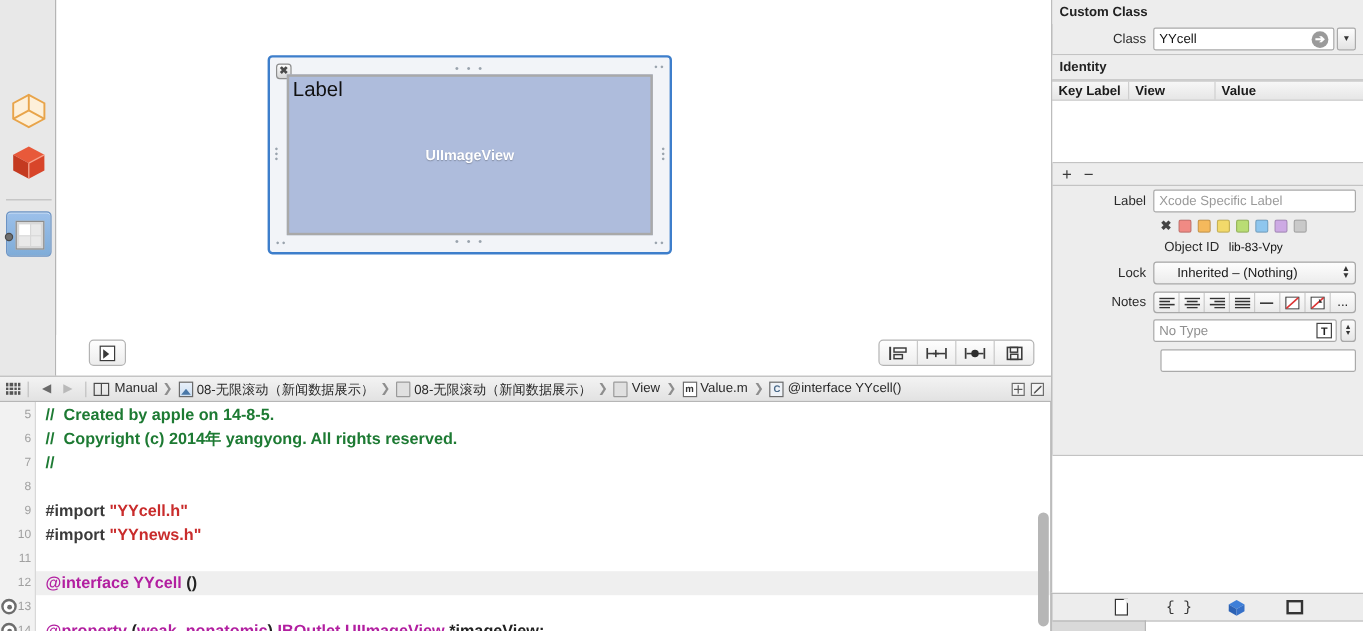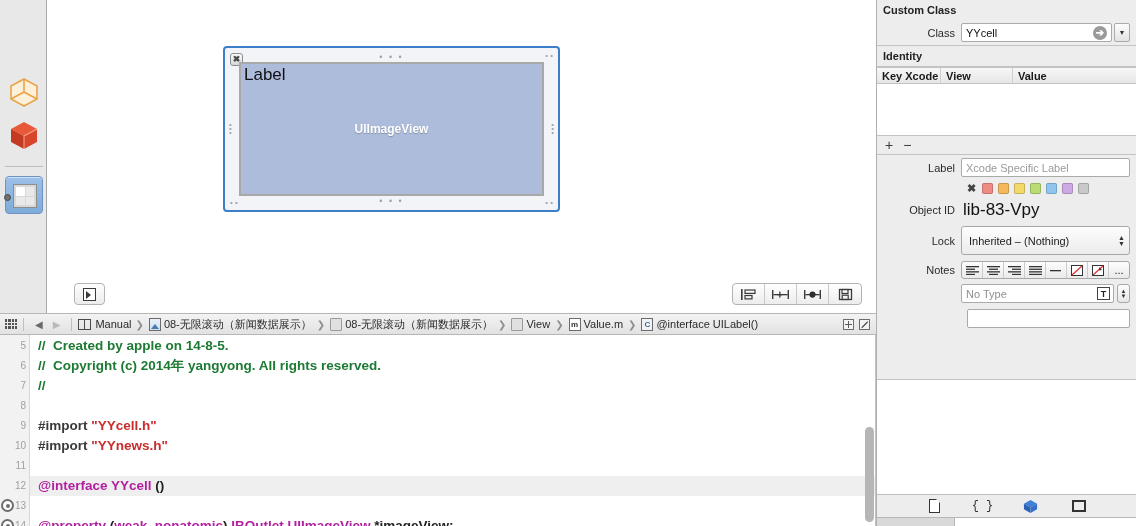--- a/index.html
+++ b/index.html
@@ -200,21 +200,21 @@
   .inspector {
     position:absolute; right:0; top:0; width:260px; bottom:32px;
     background:#ededed; border-left:1px solid #b0b0b0;
     font-size:11px; color:#1a1a1a;
   }
   .sec-head {
     padding:4px 0 4px 6px; font-weight:bold; font-size:11px; color:#222;
     background:#ededed;
   }
   .hr { height:1px; background:#c3c3c3; }
-  .row { display:flex; align-items:center; padding:3px 6px 3px 0; }
+  .row { display:flex; align-items:center; padding:3px 6px 3px 0;justify-content:center; }
   .rl { width:84px; text-align:right; padding-right:6px; color:#2a2a2a; }
   .field {
     flex:1; height:19px; background:#fff; border:1px solid #aaa; border-radius:2px;
     display:flex; align-items:center; padding:0 4px; font-size:11px; color:#111;
   }
   .field.ph { color:#9a9a9a; }
   .circ-arrow {
     width:14px; height:14px; border-radius:50%; background:#9a9a9a;
     color:#fff; font-size:10px; display:flex; align-items:center; justify-content:center;
     margin-left:auto; font-weight:bold;
@@ -231,25 +231,25 @@
     font-weight:bold; font-size:11px;
   }
   .th { padding-left:5px; border-right:1px solid #cfcfcf; height:100%; display:flex; align-items:center; }
   .th:last-child{ border-right:none; }
   .tbl-body { background:#fff; height:52px; border-bottom:1px solid #c3c3c3; }
   .pm-row { display:flex; gap:10px; padding:3px 0 3px 8px; font-size:14px; color:#3a3a3a; }
   .pm-row span { cursor:default; line-height:12px; }
   .swatches { display:flex; align-items:center; gap:5px; padding:2px 0 2px 90px; }
   .sw { width:11px; height:11px; border-radius:2px; border:1px solid rgba(0,0,0,.18); }
   .sw-x { font-size:11px; font-weight:bold; color:#444; margin-right:1px; }
-  .oid { padding-left:2px; font-size:17px; color:#111; }
+  .oid { padding-left:2px; font-size:10px; color:#111; }
   .popup {
-    flex:1; height:29px; background:linear-gradient(#fdfdfd,#ececec);
+    flex:1; height:19px; background:linear-gradient(#fdfdfd,#ececec);
     border:1px solid #a8a8a8; border-radius:3px;
-    display:flex; align-items:center; padding:0 7px; font-size:11px; position:relative;
+    display:flex; align-items:center; padding:0 19px; font-size:11px; position:relative;
   }
   .popup .arrows {
     position:absolute; right:4px; top:50%; transform:translateY(-50%);
     font-size:7px; line-height:6px; color:#333; text-align:center;
   }
   .notes-bar {
     flex:1; height:18px; display:flex; align-items:stretch;
     background:linear-gradient(#fdfdfd,#eaeaea); border:1px solid #a8a8a8; border-radius:3px; overflow:hidden;
   }
   .nb { flex:1; display:flex; align-items:center; justify-content:center; border-right:1px solid #cbcbcb; }
@@ -428,21 +428,21 @@
     <span class="jb-chev">❯</span>
 
     <div class="jb-item">
       <span class="jb-ico m">m</span>
       <span>Value.m</span>
     </div>
     <span class="jb-chev">❯</span>
 
     <div class="jb-item">
       <span class="jb-ico c">C</span>
-      <span>@interface UILabel()</span>
+      <span>@interface YYcell()</span>
     </div>
 
     <div class="jb-right">
       <span class="jb-sq"></span>
       <span class="jb-sq x"></span>
     </div>
   </div>
 
   <div class="editor">
     <div class="gutter">
@@ -487,21 +487,21 @@
         <span class="circ-arrow">➔</span>
       </div>
       <div class="dd-btn">▼</div>
     </div>
     <div class="hr"></div>
 
     <div class="sec-head">Identity</div>
     <div class="hr"></div>
 
     <div class="tbl-head">
-      <div class="th" style="width:64px">Key Xcode</div>
+      <div class="th" style="width:64px">Key Label</div>
       <div class="th" style="width:72px">View</div>
       <div class="th" style="flex:1">Value</div>
     </div>
     <div class="tbl-body"></div>
     <div class="pm-row">
       <span>+</span>
       <span>−</span>
     </div>
     <div class="hr"></div>
 

